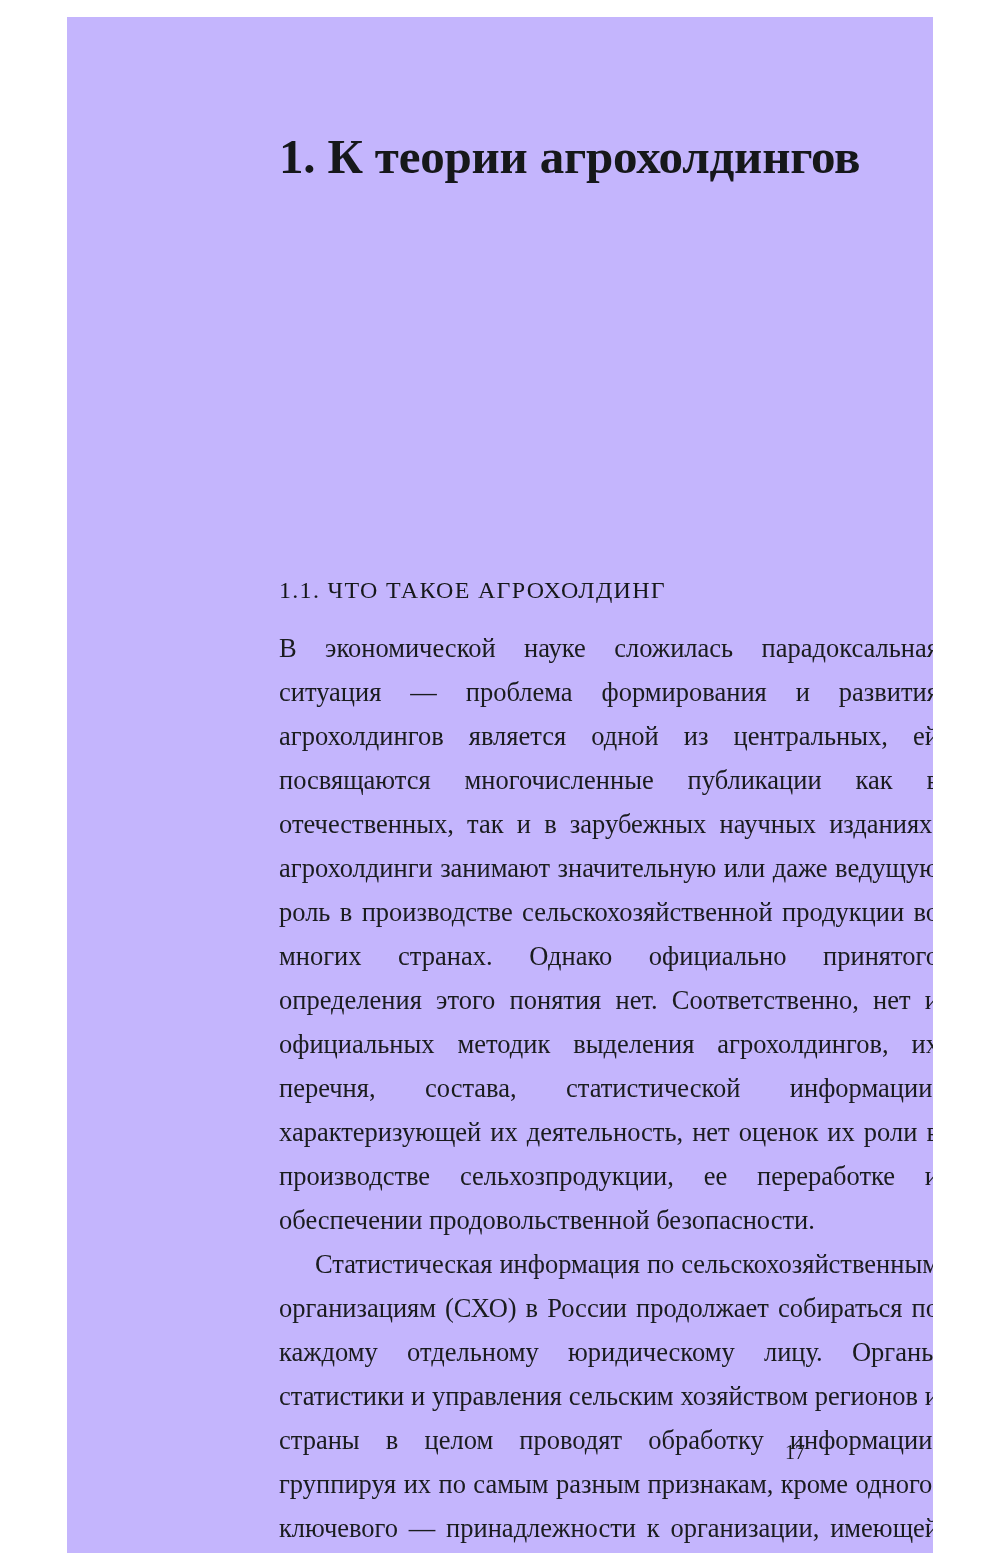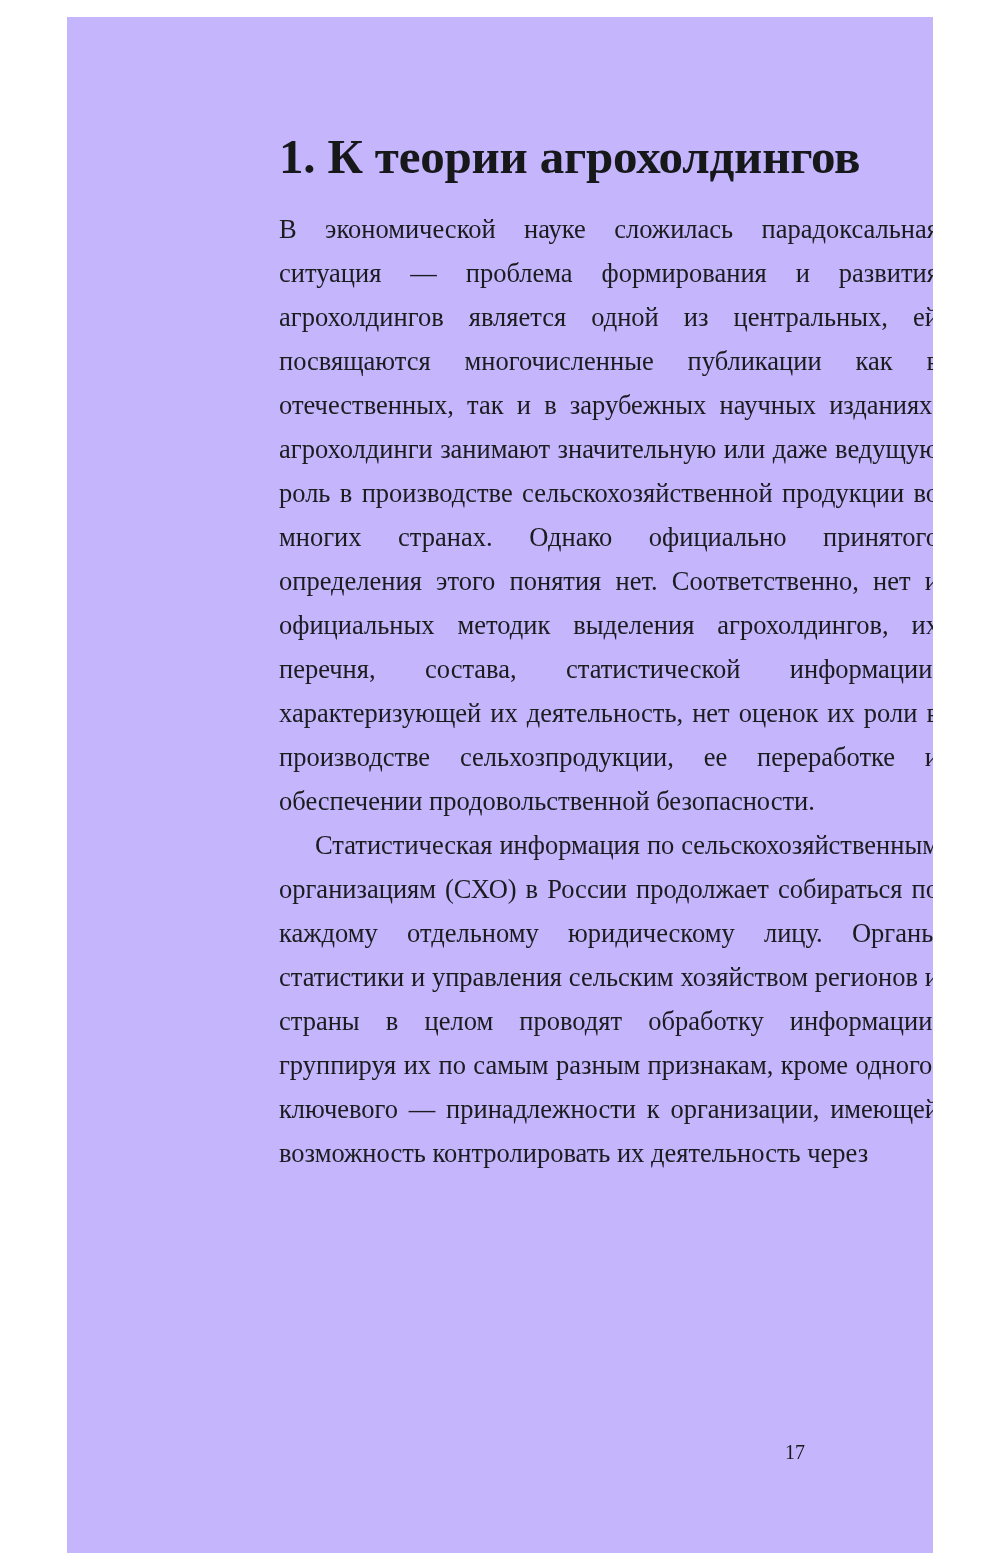--- a/index.html
+++ b/index.html
@@ -70,20 +70,24 @@
     font-family: "Liberation Serif", serif;
   }
 </style>
 </head>
 <body>
 
 <div class="page">
   <div class="content">
     <h1 class="chapter-title">1. К теории агрохолдингов</h1>
 
+    <h2 class="section-title">
+      <span class="num">1.1.</span>
+      <span>Что такое агрохолдинг</span>
+    </h2>
 
     <p class="body-text">В экономической науке сложилась парадоксальная ситуация — проблема формирования и развития агрохолдингов является одной из центральных, ей посвящаются многочисленные публикации как в отечественных, так и в зарубежных научных изданиях, агрохолдинги занимают значительную или даже ведущую роль в производстве сельскохозяйственной продукции во многих странах. Однако официально принятого определения этого понятия нет. Соответственно, нет и официальных методик выделения агрохолдингов, их перечня, состава, статистической информации, характеризующей их деятельность, нет оценок их роли в производстве сельхозпродукции, ее переработке и обеспечении продовольственной безопасности.</p>
 
     <p class="body-text">Статистическая информация по сельскохозяйственным организациям (СХО) в России продолжает собираться по каждому отдельному юридическому лицу. Органы статистики и управления сельским хозяйством регионов и страны в целом проводят обработку информации, группируя их по самым разным признакам, кроме одного, ключевого — принадлежности к организации, имеющей возможность контролировать их деятельность через</p>
   </div>
 
   <div class="folio">17</div>
 </div>
 
 </body></html>

